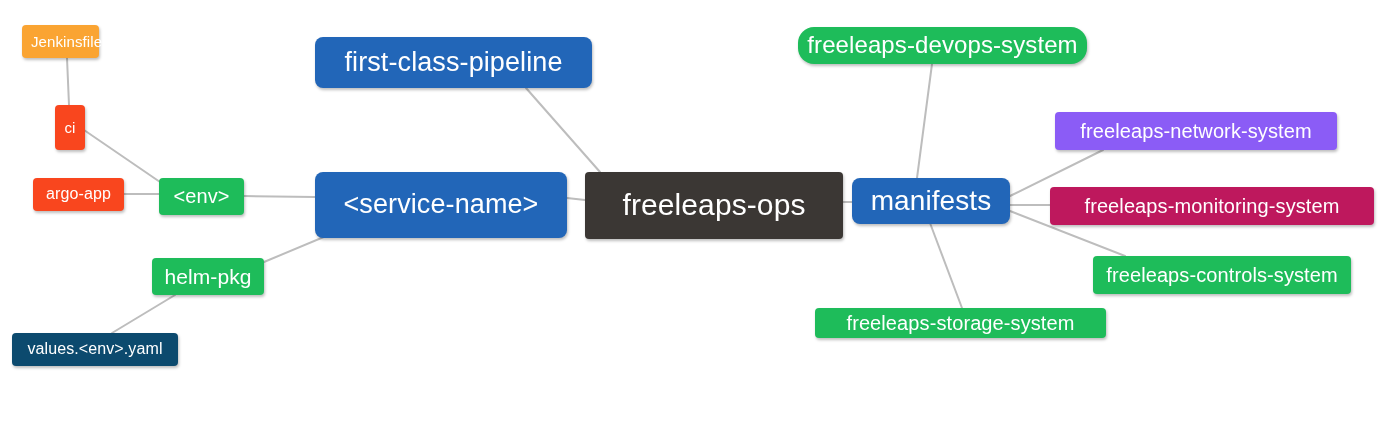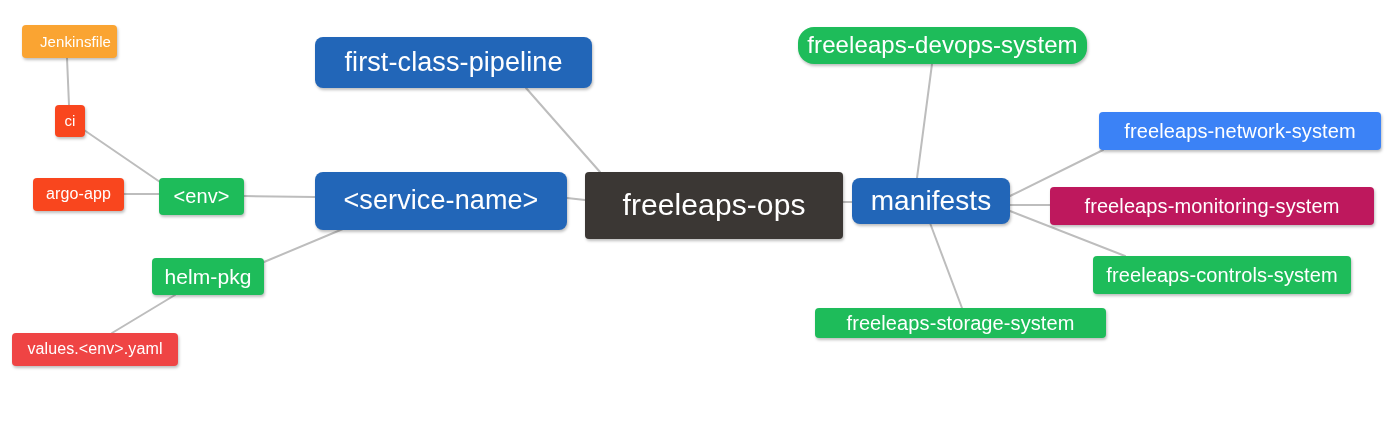--- a/index.html
+++ b/index.html
@@ -79,48 +79,48 @@
       <line x1="1010" y1="211" x2="1125" y2="256" stroke="#bdbdbd" stroke-width="2" stroke-linecap="round"></line>
       <line x1="930" y1="223" x2="962" y2="308" stroke="#bdbdbd" stroke-width="2" stroke-linecap="round"></line>
     </svg>
   <div id="node-layer">
       <div class="mm-node k-root" style="left: 585px; top: 172px; width: 258px; height: 67px; font-size: 30px; background: rgb(59, 55, 52);">
         <span>freeleaps-ops</span>
       </div>
       <div class="mm-node k-blue" style="left: 315px; top: 37px; width: 277px; height: 51px; font-size: 27px; background: rgb(34, 102, 184);">
         <span>first-class-pipeline</span>
       </div>
-      <div class="mm-node k-blue" style="left: 315px; top: 172px; width: 252px; height: 58px; font-size: 27px; background: rgb(34, 102, 184);">
+      <div class="mm-node k-blue" style="left: 315px; top: 172px; width: 252px; height: 66px; font-size: 27px; background: rgb(34, 102, 184);">
         <span>&lt;service-name&gt;</span>
       </div>
       <div class="mm-node k-blue" style="left: 852px; top: 178px; width: 158px; height: 46px; font-size: 28px; background: rgb(34, 102, 184);">
         <span>manifests</span>
       </div>
       <div class="mm-node k-green" style="left: 159px; top: 178px; width: 85px; height: 37px; font-size: 20px; background: rgb(30, 188, 90);">
         <span>&lt;env&gt;</span>
       </div>
       <div class="mm-node k-green" style="left: 152px; top: 258px; width: 112px; height: 37px; font-size: 21px; background: rgb(30, 188, 90);">
         <span>helm-pkg</span>
       </div>
-      <div class="mm-node k-orange" style="left: 22px; top: 25px; width: 95px; height: 33px; font-size: 15px; background: rgb(250, 164, 50); padding-left: 12px;">
+      <div class="mm-node k-orange" style="left: 22px; top: 25px; width: 77px; height: 33px; font-size: 15px; background: rgb(250, 164, 50); padding-left: 12px;">
         <span>Jenkinsfile</span>
       </div>
-      <div class="mm-node k-red" style="left: 55px; top: 105px; width: 30px; height: 32px; font-size: 15px; background: rgb(249, 70, 30);">
+      <div class="mm-node k-red" style="left: 55px; top: 105px; width: 30px; height: 45px; font-size: 15px; background: rgb(249, 70, 30);">
         <span>ci</span>
       </div>
       <div class="mm-node k-red" style="left: 33px; top: 178px; width: 91px; height: 33px; font-size: 16px; background: rgb(249, 70, 30);">
         <span>argo-app</span>
       </div>
-      <div class="mm-node k-red" style="left: 12px; top: 333px; width: 166px; height: 33px; font-size: 16px; background: #ef4444;">
+      <div class="mm-node k-red" style="left: 12px; top: 333px; width: 166px; height: 33px; font-size: 16px; background: #0c4a6e;">
         <span>values.&lt;env&gt;.yaml</span>
       </div>
       <div class="mm-node k-green" style="left: 798px; top: 27px; width: 289px; height: 37px; font-size: 24px; background: rgb(30, 188, 90); border-radius: 16px;">
         <span>freeleaps-devops-system</span>
       </div>
-      <div class="mm-node k-green" style="left: 1055px; top: 112px; width: 282px; height: 38px; font-size: 20px; background: #3b82f6; margin-left: 44px;">
+      <div class="mm-node k-green" style="left: 1055px; top: 112px; width: 282px; height: 38px; font-size: 20px; background: #8b5cf6;">
         <span>freeleaps-network-system</span>
       </div>
       <div class="mm-node k-green" style="left: 1050px; top: 187px; width: 324px; height: 38px; font-size: 20px; background: #be185d;">
         <span>freeleaps-monitoring-system</span>
       </div>
       <div class="mm-node k-green" style="left: 1093px; top: 256px; width: 258px; height: 38px; font-size: 20px; background: rgb(30, 188, 90);">
         <span>freeleaps-controls-system</span>
       </div>
       <div class="mm-node k-green" style="left: 815px; top: 308px; width: 291px; height: 30px; font-size: 20px; background: rgb(30, 188, 90);">
         <span>freeleaps-storage-system</span>

